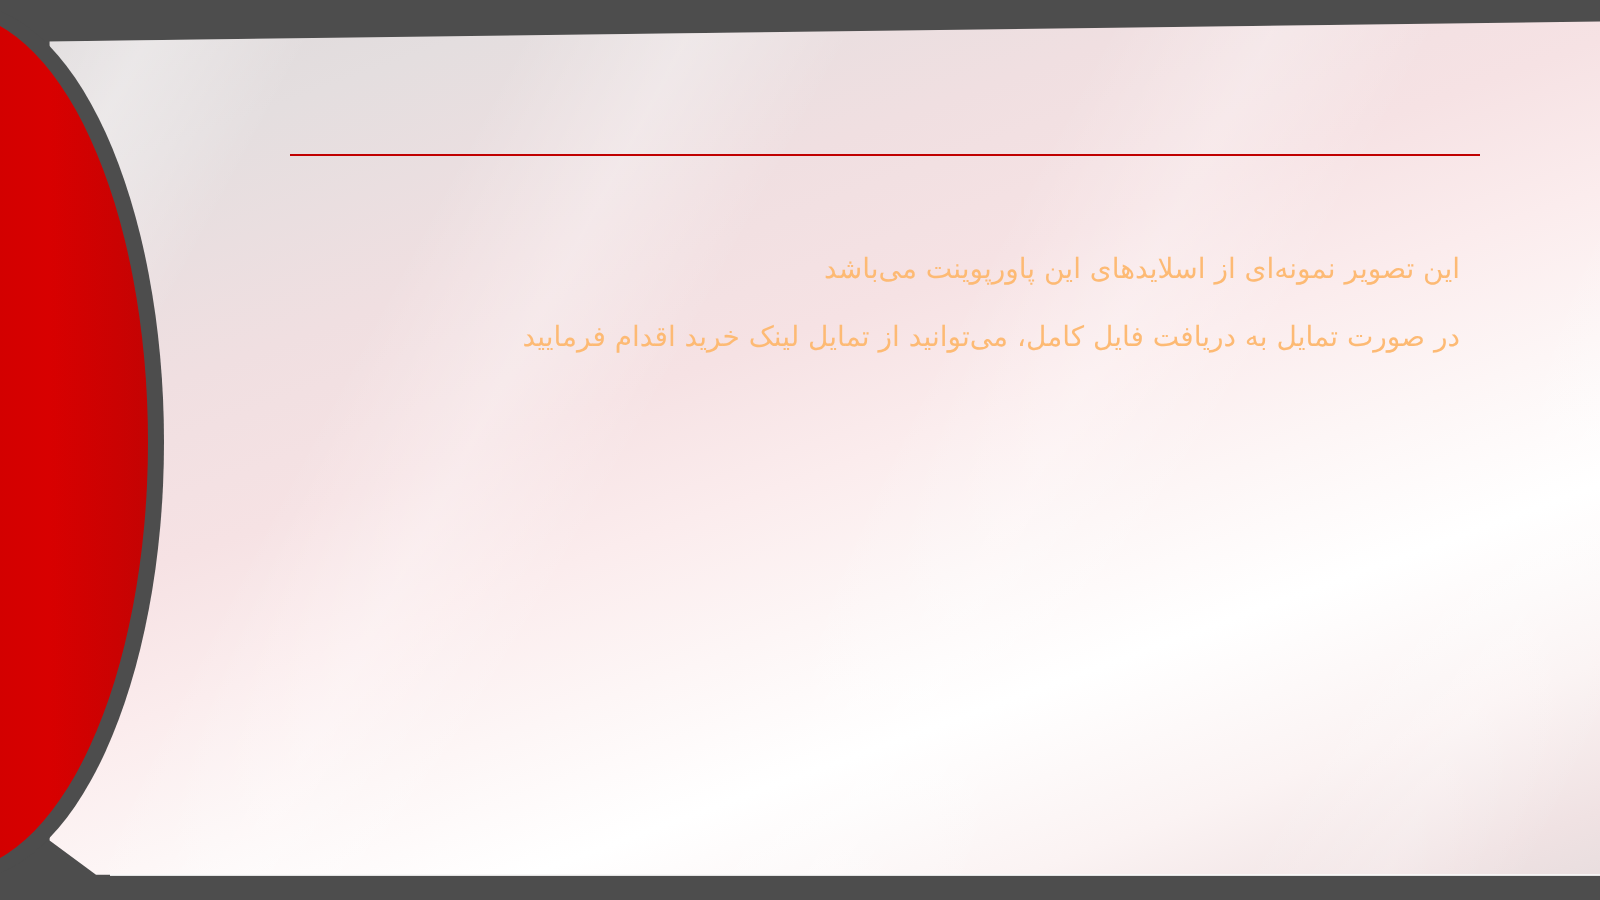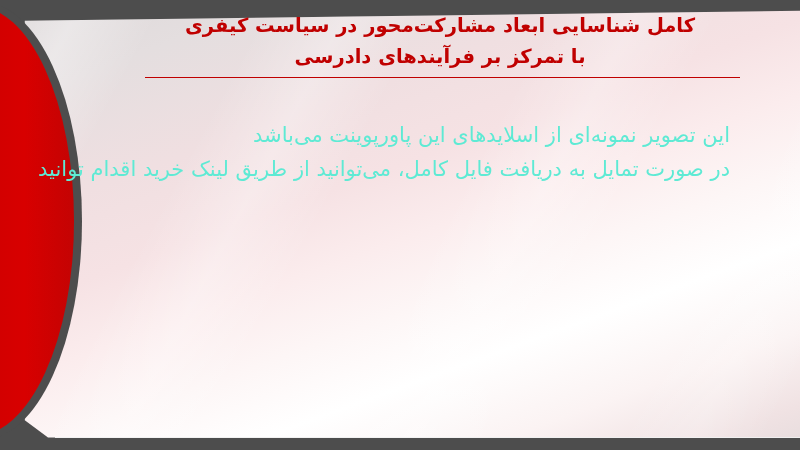--- a/index.html
+++ b/index.html
@@ -123,43 +123,39 @@
   
   .body-block {
     position: absolute;
     right: 70px;
     left: 110px;
     top: 118px;
     direction: rtl;
     text-align: right;
   }
   .body-line {
-    color: #5eead4;
-    font-size: 21px;
+    color: #fdba74;
+    font-size: 14px;
     line-height: 34px;
     white-space: nowrap;
   }
 </style>
 </head>
 <body>
 
 <div id="slide">
 
   <div class="frame-dark"></div>
 
   <div class="panel"></div>
   <div class="panel-edge"></div>
 
   <div class="ellipse-outline"></div>
   <div class="ellipse-red"></div>
 
-  <div class="title-block">
-    <div class="title-line">کامل شناسایی ابعاد مشارکت‌محور در سیاست کیفری</div>
-    <div class="title-line">با تمرکز بر فرآیندهای دادرسی</div>
-  </div>
   <div class="title-rule"></div>
 
   <div class="body-block">
     <div class="body-line">این تصویر نمونه‌ای از اسلایدهای این پاورپوینت می‌باشد</div>
-    <div class="body-line">در صورت تمایل به دریافت فایل کامل، می‌توانید از طریق لینک خرید اقدام توانید</div>
+    <div class="body-line">در صورت تمایل به دریافت فایل کامل، می‌توانید از تمایل لینک خرید اقدام فرمایید</div>
   </div>
 
 </div>
 
 </body></html>

